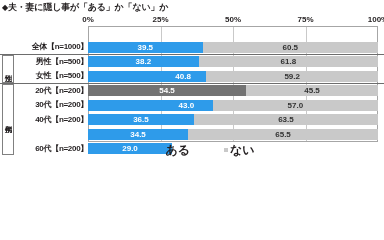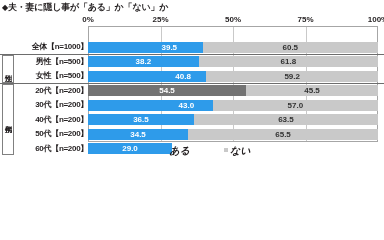--- a/index.html
+++ b/index.html
@@ -185,25 +185,24 @@
     display: flex;
     align-items: center;
     gap: 2px;
   }
   .legend-swatch {
     width: 4px;
     height: 4px;
     display: inline-block;
   }
   .legend-label {
-    font-size: 10px;
+    font-size: 12px;
     font-weight: bold;
     line-height: 9px;
     white-space: nowrap;
-    font-style: italic;
   }
 </style>
 </head>
 <body>
 
 <div class="chart-title">
   <span class="title-diamond">◆</span><span>夫・妻に隠し事が「ある」か「ない」か</span>
 </div>
 
 <div class="plot-wrap">
@@ -221,21 +220,21 @@
       <div class="gridline" style="left: 72.5px;"></div>
       <div class="gridline" style="left: 145px;"></div>
       <div class="gridline" style="left: 217.5px;"></div>
       <div class="gridline edge" style="left: 289px;"></div>
     </div>
 
   <div class="rows" id="rows">
       <div class="row" style="top: 0px;">
         <div class="row-label">全体【n=1000】</div>
         <div class="bar-track">
-          <div class="seg seg-a" style="width: 114.55px; background: rgb(46, 155, 234); padding-left: 24px;">39.5</div>
+          <div class="seg seg-a" style="width: 114.55px; background: rgb(46, 155, 234);">39.5</div>
           <div class="seg seg-b" style="width: 175.45px; background: rgb(201, 201, 201);">60.5</div>
         </div>
       </div>
       <div class="row" style="top: 14.5px;">
         <div class="row-label">男性【n=500】</div>
         <div class="bar-track">
           <div class="seg seg-a" style="width: 110.78px; background: rgb(46, 155, 234);">38.2</div>
           <div class="seg seg-b" style="width: 179.22px; background: rgb(201, 201, 201);">61.8</div>
         </div>
       </div>
@@ -261,21 +260,20 @@
         </div>
       </div>
       <div class="row" style="top: 72.5px;">
         <div class="row-label">40代【n=200】</div>
         <div class="bar-track">
           <div class="seg seg-a" style="width: 105.85px; background: rgb(46, 155, 234);">36.5</div>
           <div class="seg seg-b" style="width: 184.15px; background: rgb(201, 201, 201);">63.5</div>
         </div>
       </div>
       <div class="row" style="top: 87px;">
-        <div class="row-label">50代【n=200】</div>
         <div class="bar-track">
           <div class="seg seg-a" style="width: 100.05px; background: rgb(46, 155, 234);">34.5</div>
           <div class="seg seg-b" style="width: 189.95px; background: rgb(201, 201, 201);">65.5</div>
         </div>
       </div>
       <div class="row" style="top: 101.5px;">
         <div class="row-label">60代【n=200】</div>
         <div class="bar-track">
           <div class="seg seg-a" style="width: 84.1px; background: rgb(46, 155, 234);">29.0</div>
           <div class="seg seg-b" style="width: 205.9px; background: rgb(201, 201, 201); margin-top: 40px;">71.0</div>

